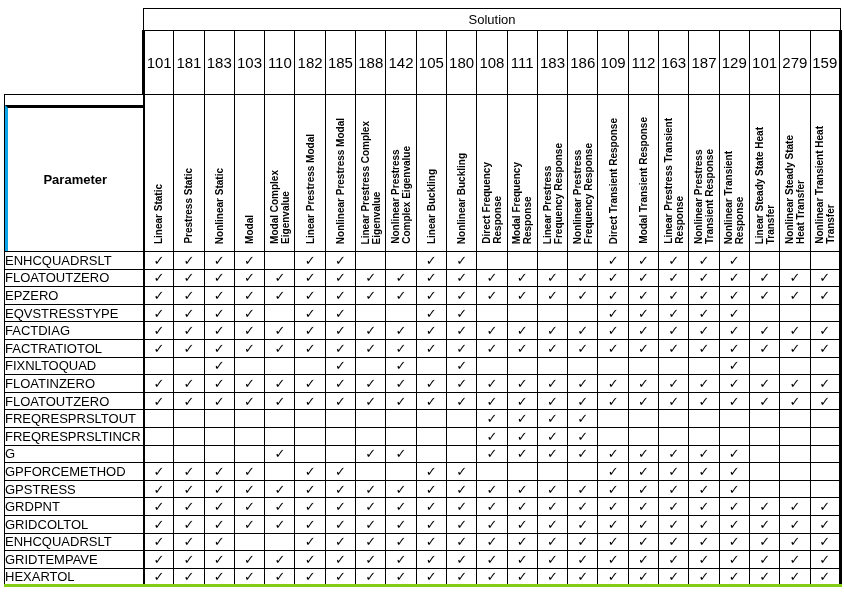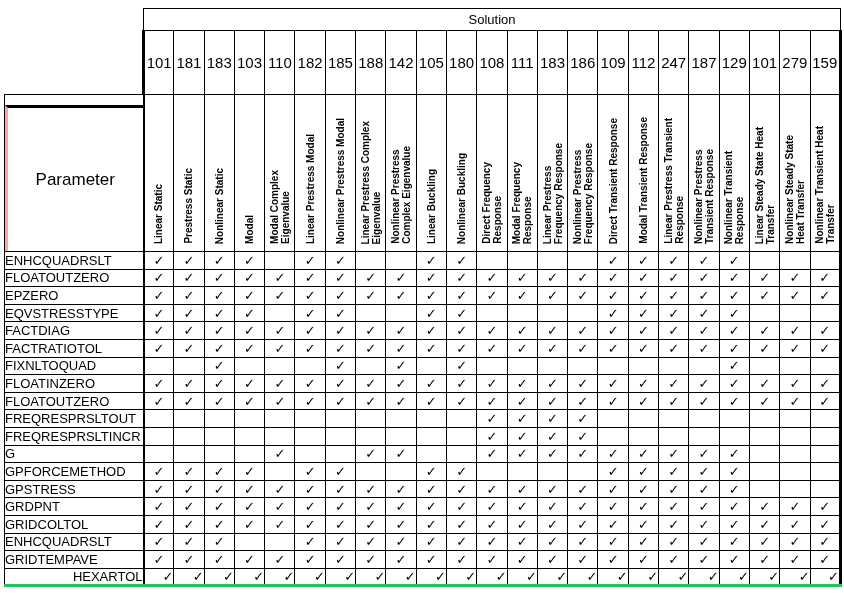--- a/index.html
+++ b/index.html
@@ -50,38 +50,37 @@
     white-space: pre-line; text-align: left;
   }
 
   
   .param-th {
     border: none; border-bottom: 3px solid #000;
     position: relative; height: 156px;
   }
   .param-inner {
     position: absolute; top: 10px; left: 0; right: 0; bottom: 0;
-    border-top: 3px solid #000; border-left: 3px solid #fca5a5;
+    border-top: 3px solid #000; border-left: 3px solid #0ea5e9;
     display: flex; align-items: center; justify-content: center;
-    font-weight: normal; font-size: 17px;
+    font-weight: bold; font-size: 13px;
   }
 
   
   .data-row { height: 17.6px; }
   .pname-th {
     border-left: 3px solid #000; text-align: left; padding: 0 0 0 4px;
     font-size: 13px; white-space: nowrap; vertical-align: middle;
   }
   .check-td {
     text-align: center; vertical-align: middle;
     font-size: 13px; line-height: 1;
   }
   #data-rows tr:last-child th, #data-rows tr:last-child td {
-    border-bottom: 3px solid #22c55e;
-    text-align: right;
+    border-bottom: 3px solid #84cc16;
   }
 </style>
 </head>
 <body>
 
 <div class="wrap">
   <table class="matrix">
     <colgroup id="cols">
         <col style="width:139px">
         <col style="width:30.3px">
@@ -124,21 +123,21 @@
           <th class="num-th">188</th>
           <th class="num-th">142</th>
           <th class="num-th">105</th>
           <th class="num-th">180</th>
           <th class="num-th">108</th>
           <th class="num-th">111</th>
           <th class="num-th">183</th>
           <th class="num-th">186</th>
           <th class="num-th">109</th>
           <th class="num-th">112</th>
-          <th class="num-th">247</th>
+          <th class="num-th">163</th>
           <th class="num-th">187</th>
           <th class="num-th">129</th>
           <th class="num-th">101</th>
           <th class="num-th">279</th>
           <th class="num-th br3">159</th>
         </tr>
     <tr id="names-row">
       <th class="param-th">
         <div class="param-inner">Parameter</div>
       </th>

